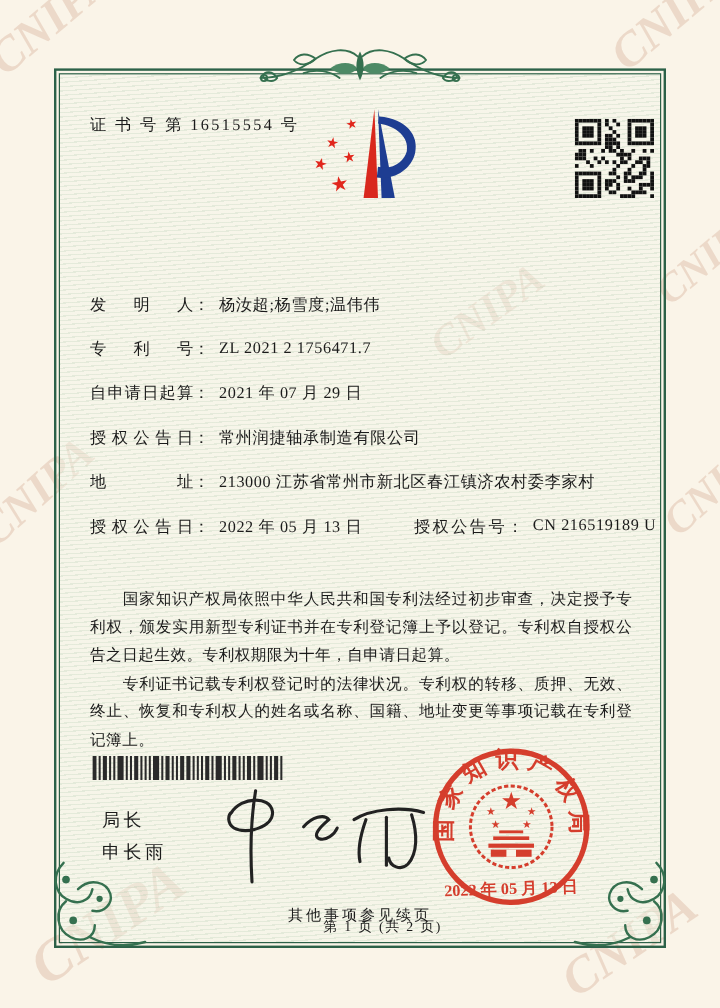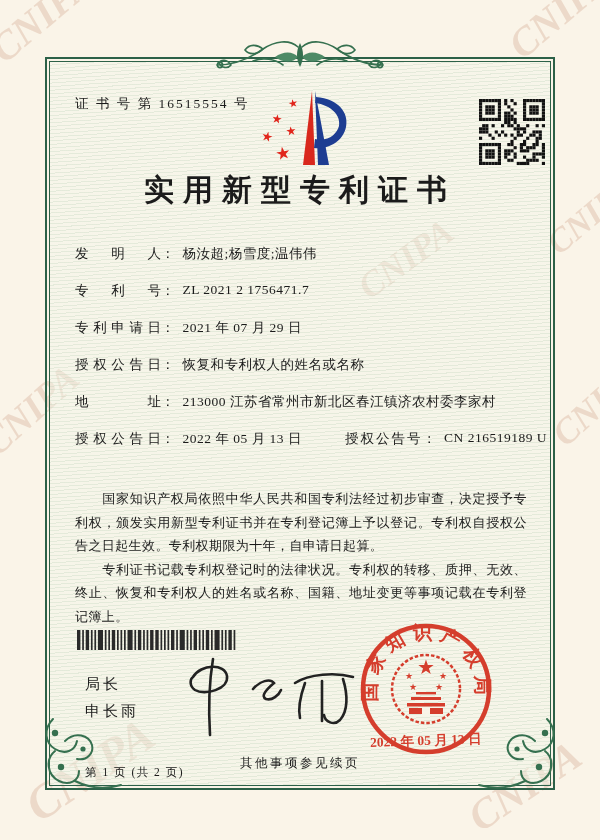--- a/index.html
+++ b/index.html
@@ -57,21 +57,21 @@
   
   .paras{position:absolute; left:28px; right:26px; top:428px; font-size:13px;
          line-height:23.5px; text-align:justify; letter-spacing:0.4px;}
   .paras p{margin:0; text-indent:2.1em;}
   
   .barcode{position:absolute; left:30px; top:571px;}
   .officer{position:absolute; left:38px; top:612px; font-size:15px; line-height:27px; letter-spacing:3px;}
   .signature{position:absolute; left:122px; top:592px;}
   .seal{position:absolute; left:308px; top:556px;}
   .pageno{
-    position:absolute; left:0; right:0; top:706px; 
+    position:absolute; left:0; right:0; top:706px; text-align:center;
     font-size:11.5px; letter-spacing:1.5px;padding-left:38px;
   }
   .note{
     position:absolute; left:0; right:0; top:755px; text-align:center;
     font-size:12.5px; letter-spacing:2.5px; z-index:2;
   }
 </style>
 </head>
 <body>
 
@@ -306,34 +306,33 @@
           <rect x="18.857142857142858" y="59.714285714285715" width="3.142857142857143" height="3.142857142857143" fill="#111"></rect>
           <rect x="0" y="62.857142857142854" width="3.142857142857143" height="3.142857142857143" fill="#111"></rect>
           <rect x="3.142857142857143" y="62.857142857142854" width="3.142857142857143" height="3.142857142857143" fill="#111"></rect>
           <rect x="6.285714285714286" y="62.857142857142854" width="3.142857142857143" height="3.142857142857143" fill="#111"></rect>
           <rect x="9.428571428571429" y="62.857142857142854" width="3.142857142857143" height="3.142857142857143" fill="#111"></rect>
           <rect x="12.571428571428571" y="62.857142857142854" width="3.142857142857143" height="3.142857142857143" fill="#111"></rect>
           <rect x="15.714285714285714" y="62.857142857142854" width="3.142857142857143" height="3.142857142857143" fill="#111"></rect>
           <rect x="18.857142857142858" y="62.857142857142854" width="3.142857142857143" height="3.142857142857143" fill="#111"></rect>
         </svg>
 
-      <div class="title">实用新型专利证书</div>
 
       <div class="fields">
         <div class="frow">
           <span class="flabel">发明人</span><span class="fcolon">：</span><span class="fvalue">杨汝超;杨雪度;温伟伟</span>
         </div>
         <div class="frow">
           <span class="flabel">专利号</span><span class="fcolon">：</span><span class="fvalue">ZL 2021 2 1756471.7</span>
         </div>
         <div class="frow">
-          <span class="flabel">专利申请日</span><span class="fcolon">：</span><span class="fvalue">2021 年 07 月 29 日</span>
-        </div>
-        <div class="frow">
-          <span class="flabel">授权公告日</span><span class="fcolon">：</span><span class="fvalue">恢复和专利权人的姓名或名称</span>
+          <span class="flabel">自申请日起算</span><span class="fcolon">：</span><span class="fvalue">2021 年 07 月 29 日</span>
+        </div>
+        <div class="frow">
+          <span class="flabel">授权公告日</span><span class="fcolon">：</span><span class="fvalue">常州润捷轴承制造有限公司</span>
         </div>
         <div class="frow">
           <span class="flabel">地址</span><span class="fcolon">：</span><span class="fvalue">213000 江苏省常州市新北区春江镇济农村委李家村</span>
         </div>
         <div class="frow">
           <span class="flabel">授权公告日</span><span class="fcolon">：</span><span class="fvalue">2022 年 05 月 13 日</span>
           <span class="grant2">
             <span class="glabel">授权公告号</span><span>：</span><span class="fvalue">CN 216519189 U</span>
           </span>
         </div>

